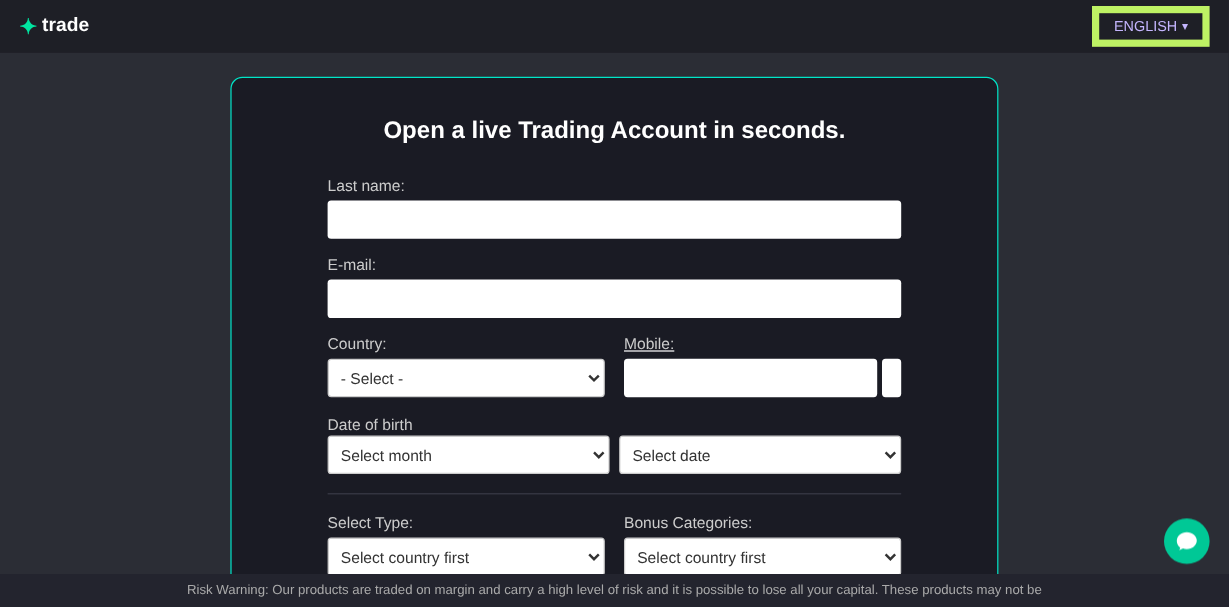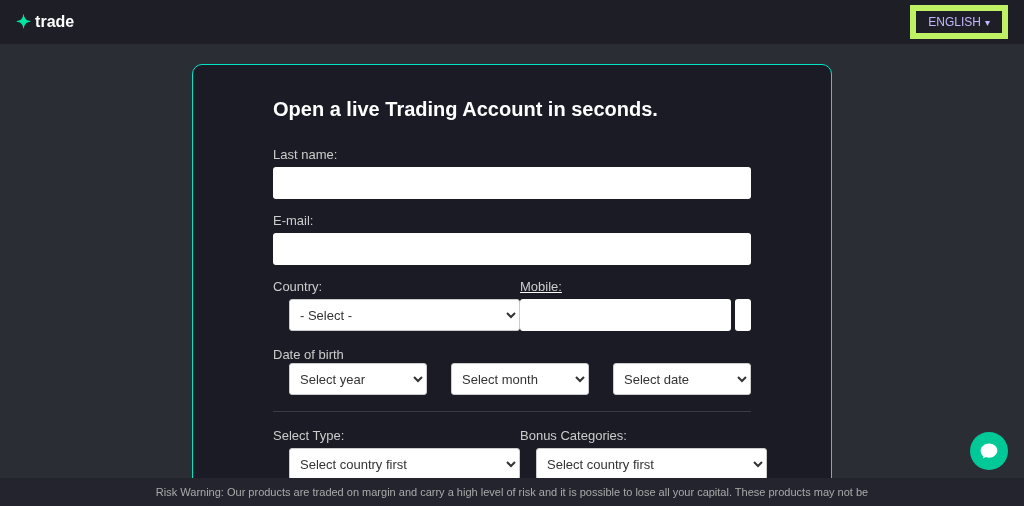--- a/index.html
+++ b/index.html
@@ -66,20 +66,21 @@
 
     .form-card {
       background-color: #1a1b24;
       border: 1.5px solid #00e5c8;
       border-radius: 10px;
       width: 640px;
       padding: 30px 80px 30px;
     }
 
     .form-title {
+      text-align: center;
       font-size: 20px;
       font-weight: bold;
       color: #fff;
       margin-bottom: 24px;
       line-height: 1.4;
     }
 
     .form-row {
       display: flex;
       gap: 16px;
@@ -129,21 +130,20 @@
       background-color: #fff;
       border: 1px solid #ccc;
       border-radius: 3px;
       height: 32px;
       padding: 0 6px;
       font-size: 13px;
       color: #333;
       width: 100%;
       cursor: pointer;
       outline: none;
-      margin-left: 16px;
     }
 
     .country-mobile-row {
       display: flex;
       gap: 16px;
       margin-bottom: 14px;
       align-items: flex-start;
     }
 
     .country-group {
@@ -283,23 +283,20 @@
           <input type="text" class="mobile-code" style="">
           <input type="text" class="mobile-number" placeholder="Insert a mobile numb..." style="">
         </div>
       </div>
     </div>
 
     <div style="margin-bottom: 14px;">
       <label>Date of birth</label>
       <div class="dob-row">
         <select>
-          <option>Select year</option>
-        </select>
-        <select>
           <option>Select month</option>
         </select>
         <select>
           <option>Select date</option>
         </select>
       </div>
     </div>
 
     <div class="section-divider"></div>
 

